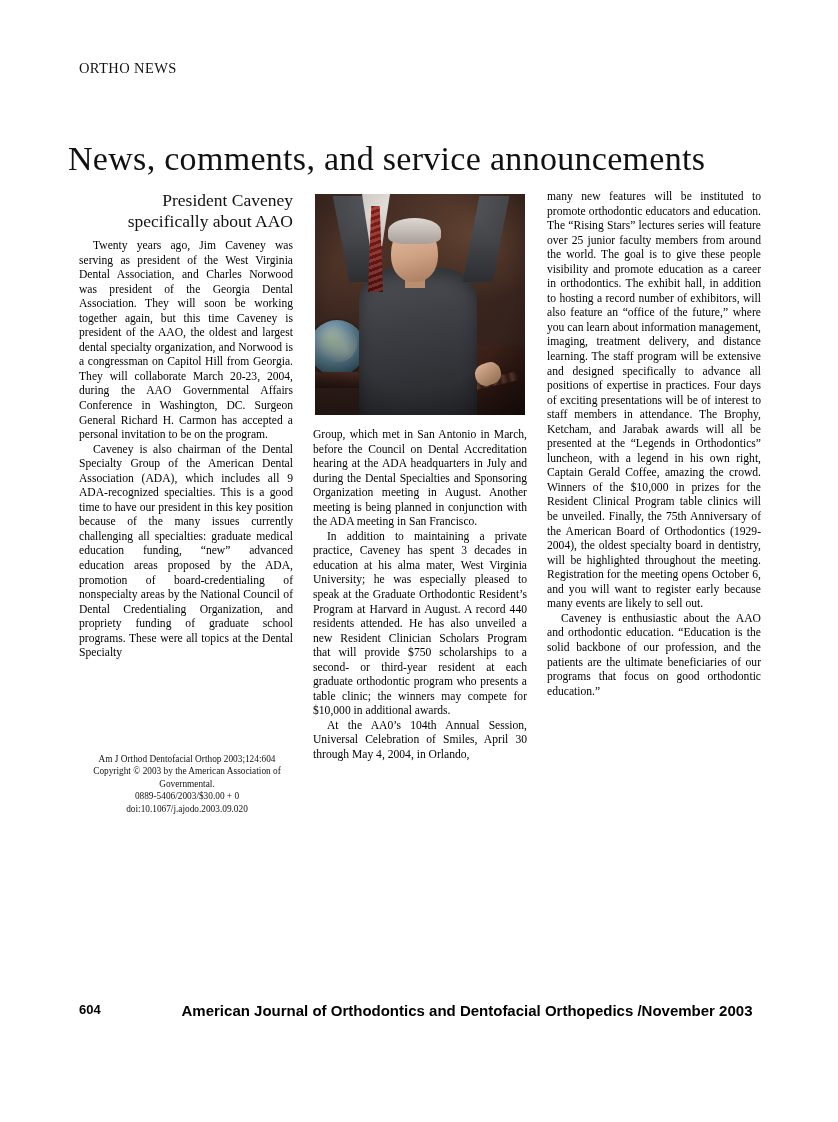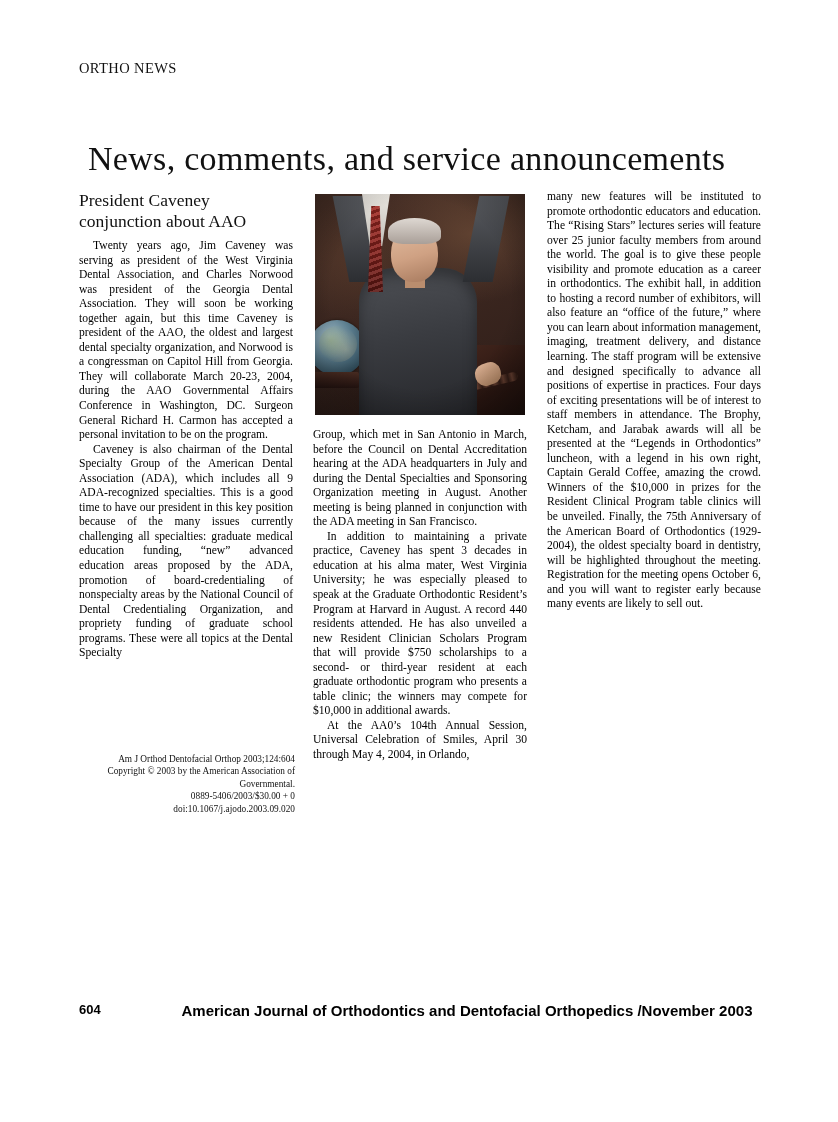--- a/index.html
+++ b/index.html
@@ -31,21 +31,21 @@
     font-family: "Liberation Serif", serif;
     font-size: 14.5px;
     letter-spacing: 0.4px;
     color: #111;
     white-space: nowrap;
   }
 
   
   .headline {
     position: absolute;
-    left: 88px;
+    left: 68px;
     top: 117px;
     width: 690px;
     font-family: "Liberation Serif", serif;
     font-size: 34px;
     font-weight: 400;
     letter-spacing: 0.3px;
     color: #111;
     line-height: 1.1;
     white-space: nowrap;
   }
@@ -73,21 +73,21 @@
   .col p.no-indent { text-indent: 0; }
 
   
   .subhead {
     font-family: "Liberation Serif", serif;
     font-size: 17.5px;
     line-height: 21px;
     font-weight: 400;
     color: #111;
     margin: 0 0 7px 0;
-    text-align: left;
+    text-align: right;
   }
 
   
   .photo {
     position: absolute;
     left: 315px;
     top: 194px;
     width: 210px;
     height: 221px;
     overflow: hidden;
@@ -235,21 +235,21 @@
   
   .footnote {
     position: absolute;
     left: 79px;
     top: 753px;
     width: 216px;
     font-family: "Liberation Serif", serif;
     font-size: 9.3px;
     line-height: 12.4px;
     color: #111;
-    text-align: right;
+    text-align: center;
   }
   .footnote div { margin: 0; }
 
   
   .footer {
     position: absolute;
     left: 0;
     top: 1002px;
     width: 838px;
     height: 20px;
@@ -284,21 +284,21 @@
 
 <div class="page">
 
   <div class="running-head">ORTHO NEWS</div>
 
   <h1 class="headline">News, comments, and service announcements</h1>
 
   <div class="col col-left">
     <div class="subhead">
       <span>President Caveney</span><br>
-      <span>conjunction about AAO</span>
+      <span>specifically about AAO</span>
     </div>
     <p>Twenty years ago, Jim Caveney was serving as president of the West Virginia Dental Association, and Charles Norwood was president of the Georgia Dental Association. They will soon be working together again, but this time Caveney is president of the AAO, the oldest and largest dental specialty organization, and Norwood is a congressman on Capitol Hill from Georgia. They will collaborate March 20-23, 2004, during the AAO Governmental Affairs Conference in Washington, DC. Surgeon General Richard H. Carmon has accepted a personal invitation to be on the program.</p>
     <p>Caveney is also chairman of the Dental Specialty Group of the American Dental Association (ADA), which includes all 9 ADA-recognized specialties. This is a good time to have our president in this key position because of the many issues currently challenging all specialties: graduate medical education funding, “new” advanced education areas proposed by the ADA, promotion of board-credentialing of nonspecialty areas by the National Council of Dental Credentialing Organization, and propriety funding of graduate school programs. These were all topics at the Dental Specialty</p>
   </div>
 
   <div class="photo">
     <div class="bg"></div>
     <div class="globe"></div>
     <div class="globe-stand"></div>
     <div class="chair"></div>
@@ -316,20 +316,21 @@
   </div>
 
   <div class="col col-mid" style="top:428px;">
     <p class="no-indent">Group, which met in San Antonio in March, before the Council on Dental Accreditation hearing at the ADA headquarters in July and during the Dental Specialties and Sponsoring Organization meeting in August. Another meeting is being planned in conjunction with the ADA meeting in San Francisco.</p>
     <p>In addition to maintaining a private practice, Caveney has spent 3 decades in education at his alma mater, West Virginia University; he was especially pleased to speak at the Graduate Orthodontic Resident’s Program at Harvard in August. A record 440 residents attended. He has also unveiled a new Resident Clinician Scholars Program that will provide $750 scholarships to a second- or third-year resident at each graduate orthodontic program who presents a table clinic; the winners may compete for $10,000 in additional awards.</p>
     <p>At the AA0’s 104th Annual Session, Universal Celebration of Smiles, April 30 through May 4, 2004, in Orlando,</p>
   </div>
 
   <div class="col col-right">
     <p class="no-indent">many new features will be instituted to promote orthodontic educators and education. The “Rising Stars” lectures series will feature over 25 junior faculty members from around the world. The goal is to give these people visibility and promote education as a career in orthodontics. The exhibit hall, in addition to hosting a record number of exhibitors, will also feature an “office of the future,” where you can learn about information management, imaging, treatment delivery, and distance learning. The staff program will be extensive and designed specifically to advance all positions of expertise in practices. Four days of exciting presentations will be of interest to staff members in attendance. The Brophy, Ketcham, and Jarabak awards will all be presented at the “Legends in Orthodontics” luncheon, with a legend in his own right, Captain Gerald Coffee, amazing the crowd. Winners of the $10,000 in prizes for the Resident Clinical Program table clinics will be unveiled. Finally, the 75th Anniversary of the American Board of Orthodontics (1929-2004), the oldest specialty board in dentistry, will be highlighted throughout the meeting. Registration for the meeting opens October 6, and you will want to register early because many events are likely to sell out.</p>
+    <p>Caveney is enthusiastic about the AAO and orthodontic education. “Education is the solid backbone of our profession, and the patients are the ultimate beneficiaries of our programs that focus on good orthodontic education.”</p>
   </div>
 
   <div class="footnote">
     <div>Am J Orthod Dentofacial Orthop 2003;124:604</div>
     <div>Copyright © 2003 by the American Association of</div>
     <div>Governmental.</div>
     <div>0889-5406/2003/$30.00 + 0</div>
     <div>doi:10.1067/j.ajodo.2003.09.020</div>
   </div>
 

